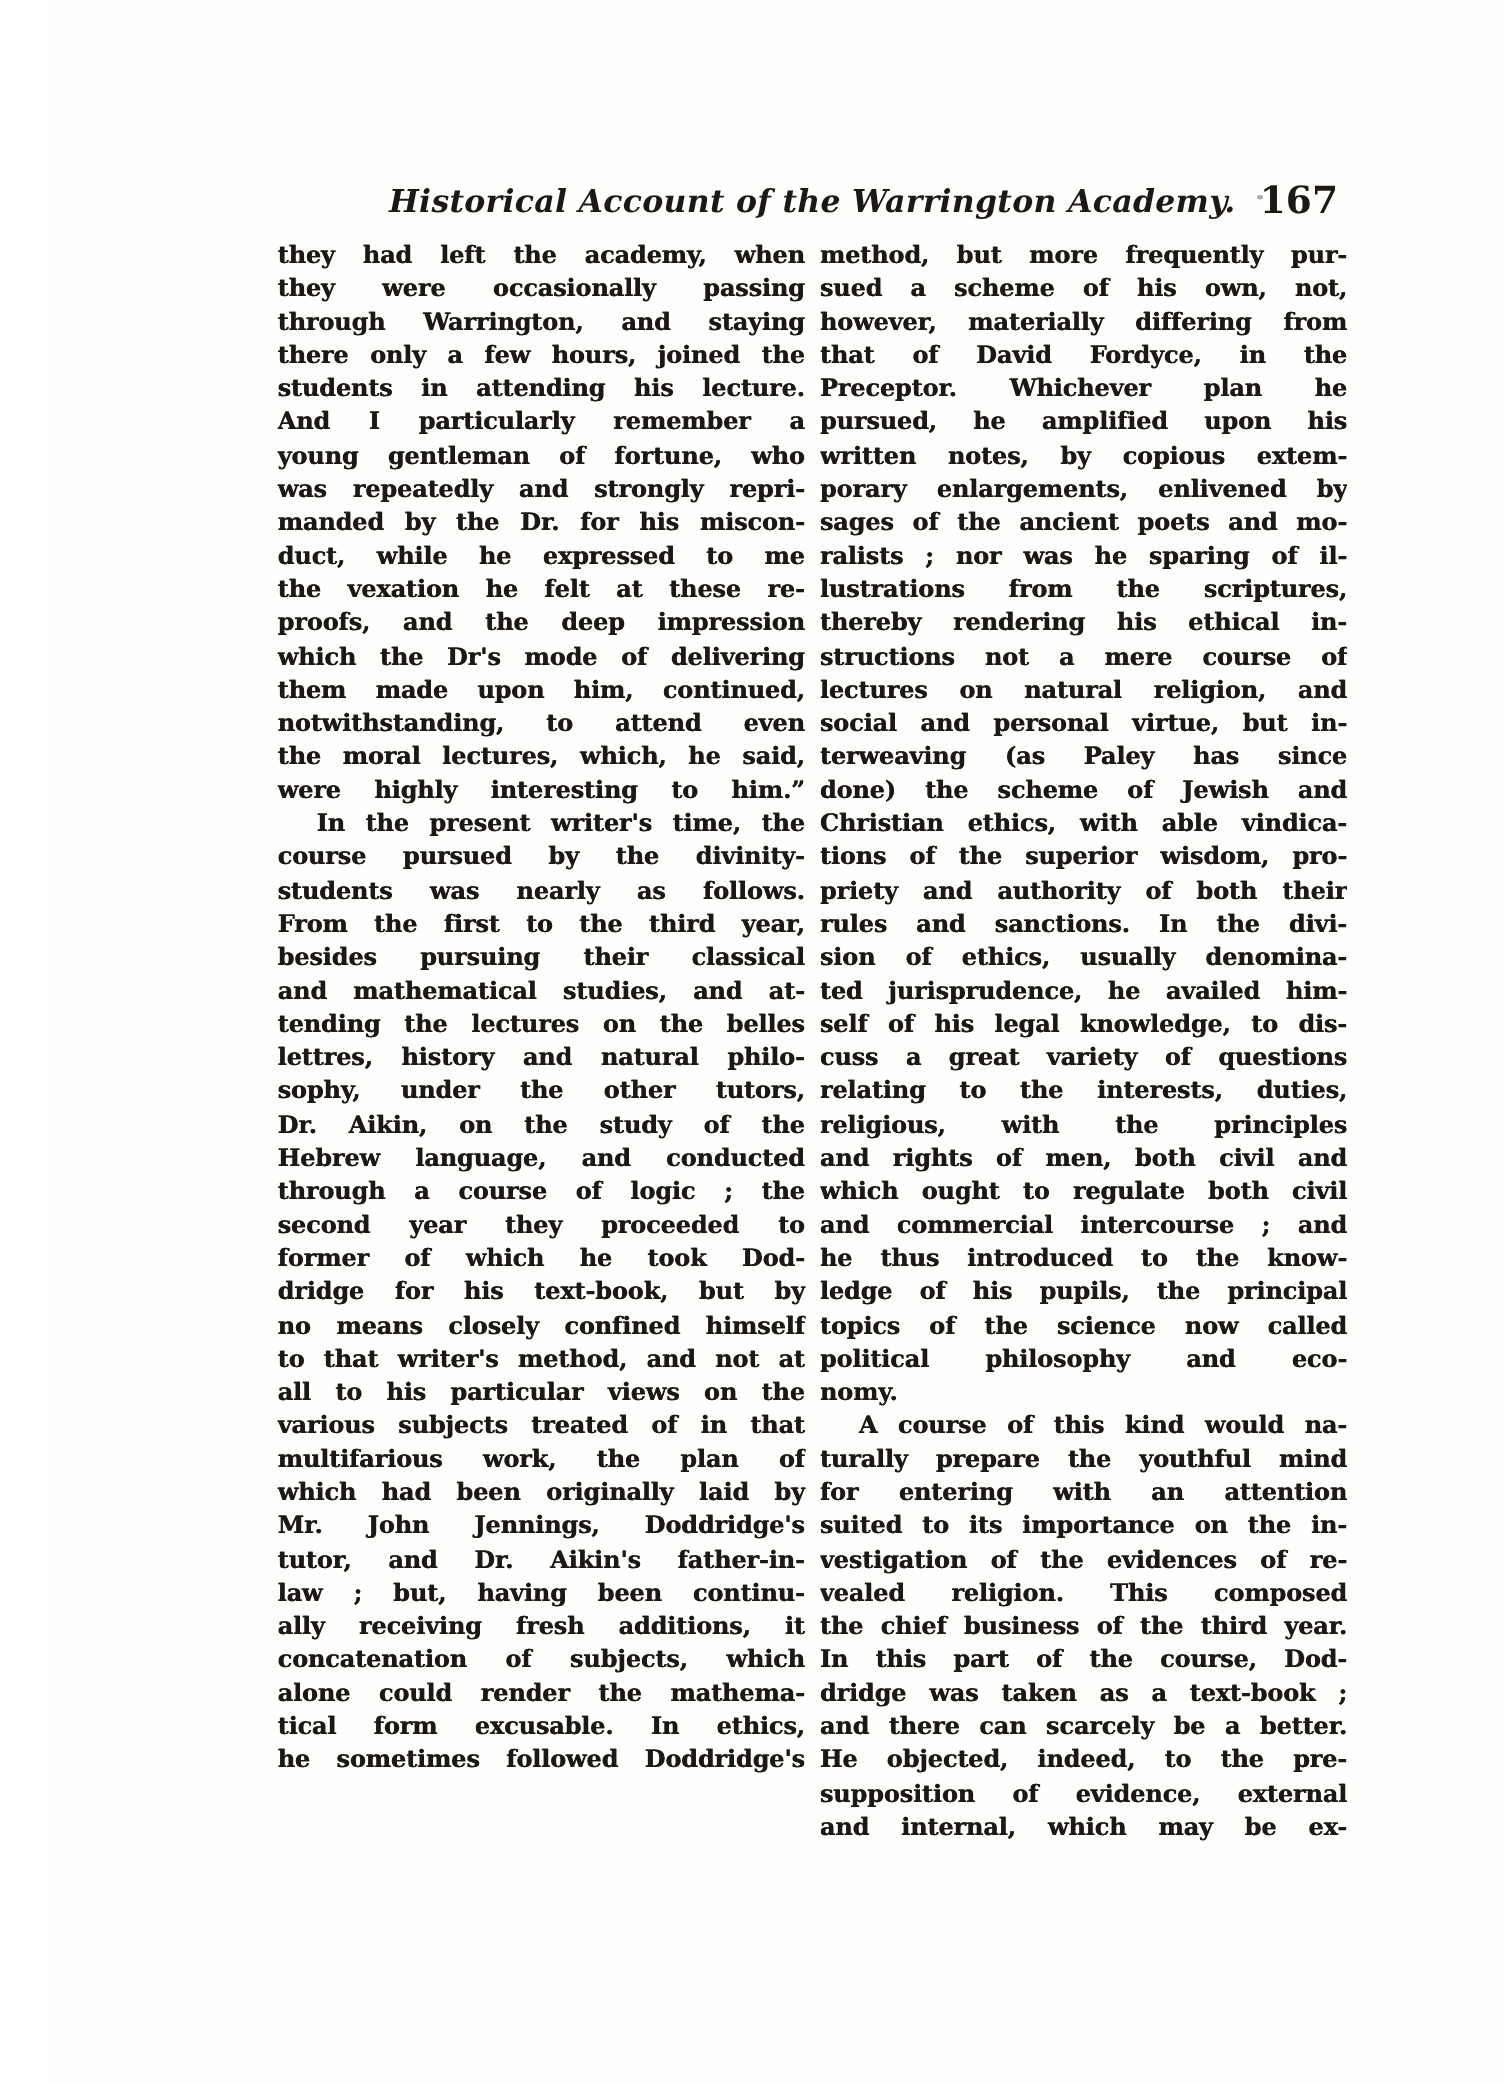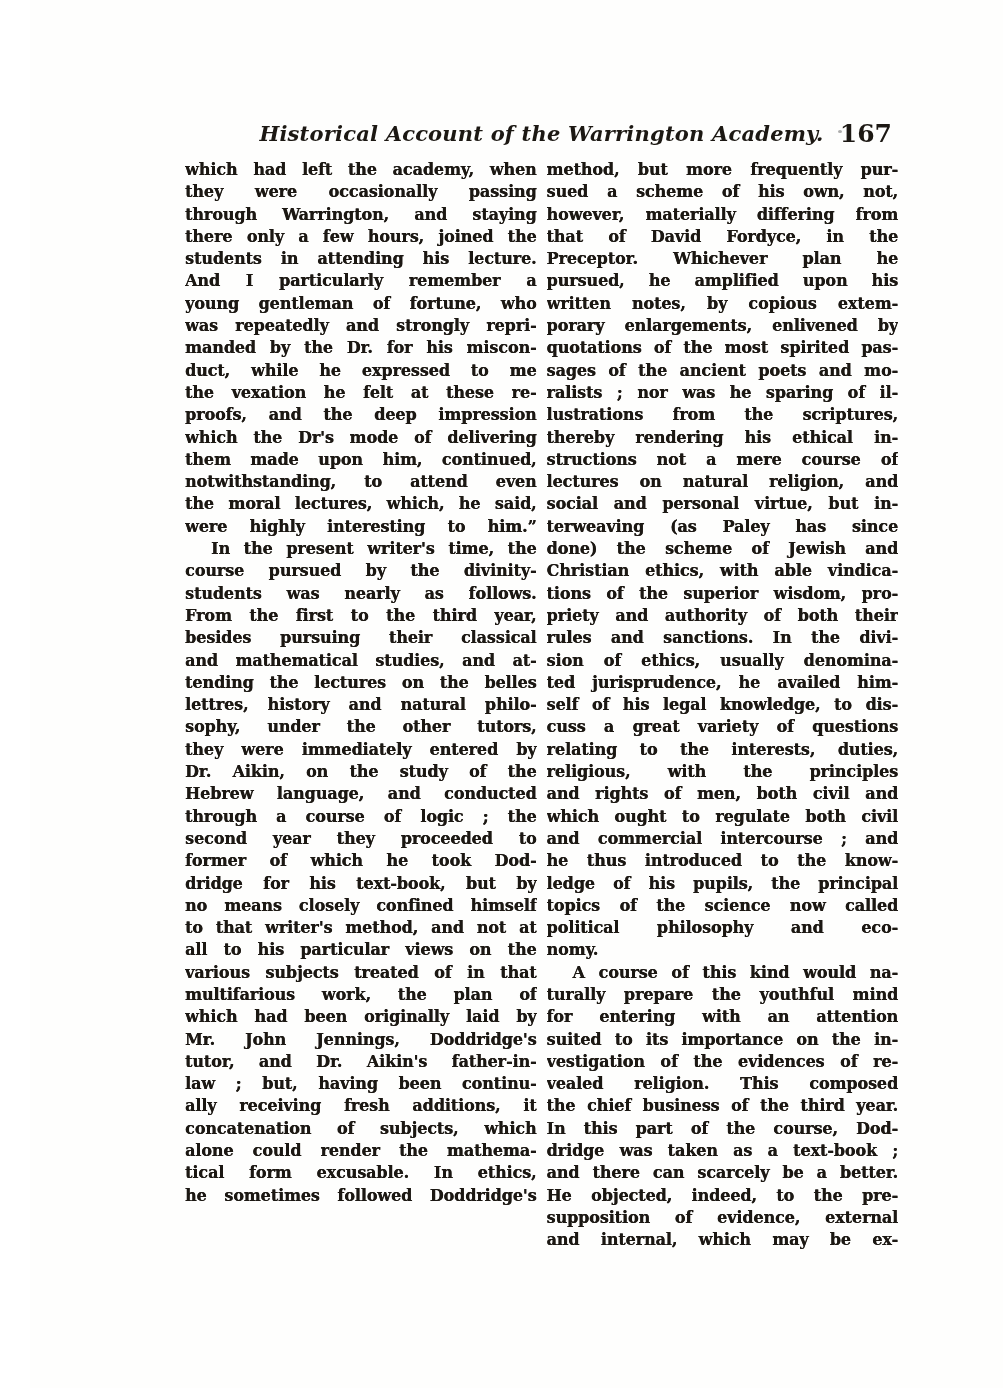--- a/index.html
+++ b/index.html
@@ -80,21 +80,21 @@
 
 <div class="page">
 
   <header class="running-head">
     <span class="head-title">Historical Account of the Warrington Academy.</span>
     <span class="page-number">167</span>
   </header>
 
   <main class="columns">
     <div class="column">
-        <div class="line">which had left the academy, when</div>
+        <div class="line">they had left the academy, when</div>
         <div class="line">they were occasionally passing</div>
         <div class="line">through Warrington, and staying</div>
         <div class="line">there only a few hours, joined the</div>
         <div class="line">students in attending his lecture.</div>
         <div class="line">And I particularly remember a</div>
         <div class="line">young gentleman of fortune, who</div>
         <div class="line">was repeatedly and strongly repri-</div>
         <div class="line">manded by the Dr. for his miscon-</div>
         <div class="line">duct, while he expressed to me</div>
         <div class="line">the vexation he felt at these re-</div>
@@ -106,21 +106,20 @@
         <div class="line">were highly interesting to him.”</div>
         <div class="line ind">In the present writer's time, the</div>
         <div class="line">course pursued by the divinity-</div>
         <div class="line">students was nearly as follows.</div>
         <div class="line">From the first to the third year,</div>
         <div class="line">besides pursuing their classical</div>
         <div class="line">and mathematical studies, and at-</div>
         <div class="line">tending the lectures on the belles</div>
         <div class="line">lettres, history and natural philo-</div>
         <div class="line">sophy, under the other tutors,</div>
-        <div class="line">they were immediately entered by</div>
         <div class="line">Dr. Aikin, on the study of the</div>
         <div class="line">Hebrew language, and conducted</div>
         <div class="line">through a course of logic ; the</div>
         <div class="line">second year they proceeded to</div>
         <div class="line">former of which he took Dod-</div>
         <div class="line">dridge for his text-book, but by</div>
         <div class="line">no means closely confined himself</div>
         <div class="line">to that writer's method, and not at</div>
         <div class="line">all to his particular views on the</div>
         <div class="line">various subjects treated of in that</div>
@@ -137,21 +136,20 @@
       </div>
     <div class="column">
         <div class="line">method, but more frequently pur-</div>
         <div class="line">sued a scheme of his own, not,</div>
         <div class="line">however, materially differing from</div>
         <div class="line">that of David Fordyce, in the</div>
         <div class="line">Preceptor.  Whichever plan he</div>
         <div class="line">pursued, he amplified upon his</div>
         <div class="line">written notes, by copious extem-</div>
         <div class="line">porary enlargements, enlivened by</div>
-        <div class="line">quotations of the most spirited pas-</div>
         <div class="line">sages of the ancient poets and mo-</div>
         <div class="line">ralists ; nor was he sparing of il-</div>
         <div class="line">lustrations from the scriptures,</div>
         <div class="line">thereby rendering his ethical in-</div>
         <div class="line">structions not a mere course of</div>
         <div class="line">lectures on natural religion, and</div>
         <div class="line">social and personal virtue, but in-</div>
         <div class="line">terweaving (as Paley has since</div>
         <div class="line">done) the scheme of Jewish and</div>
         <div class="line">Christian ethics, with able vindica-</div>

